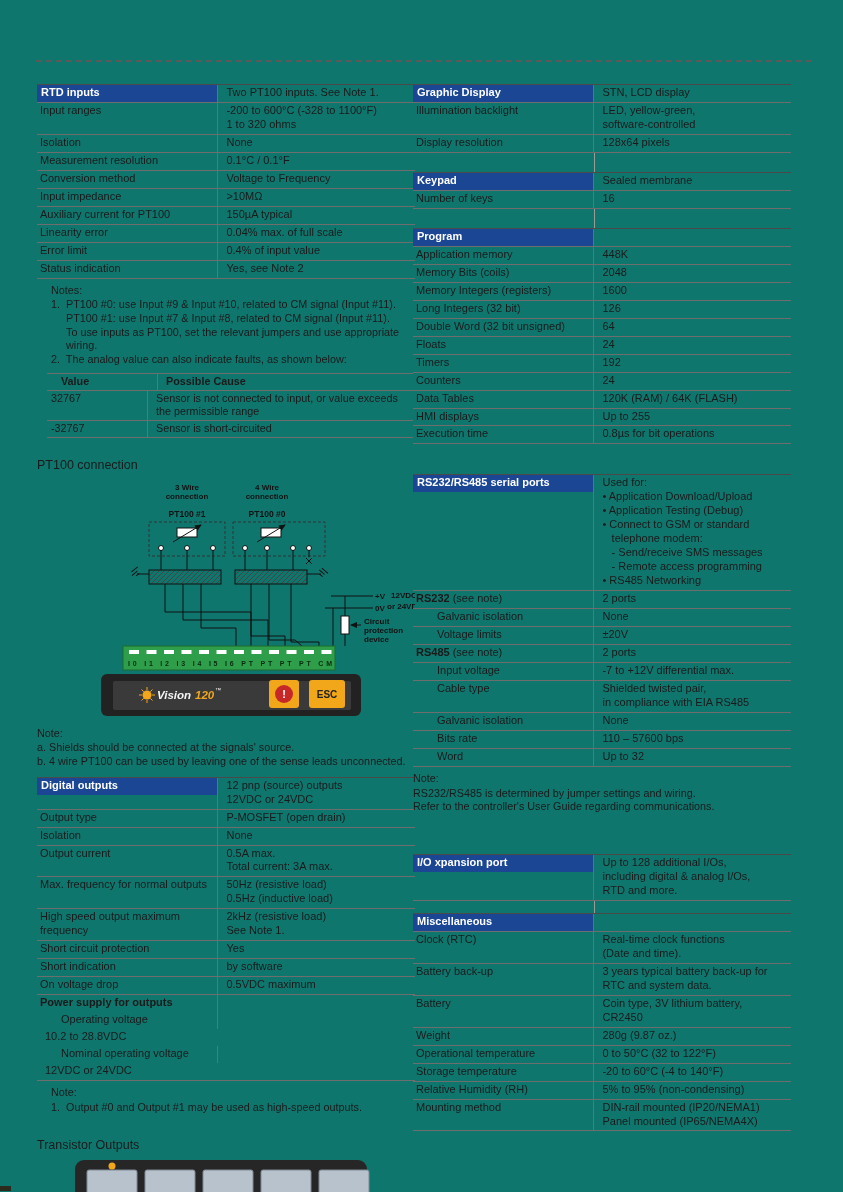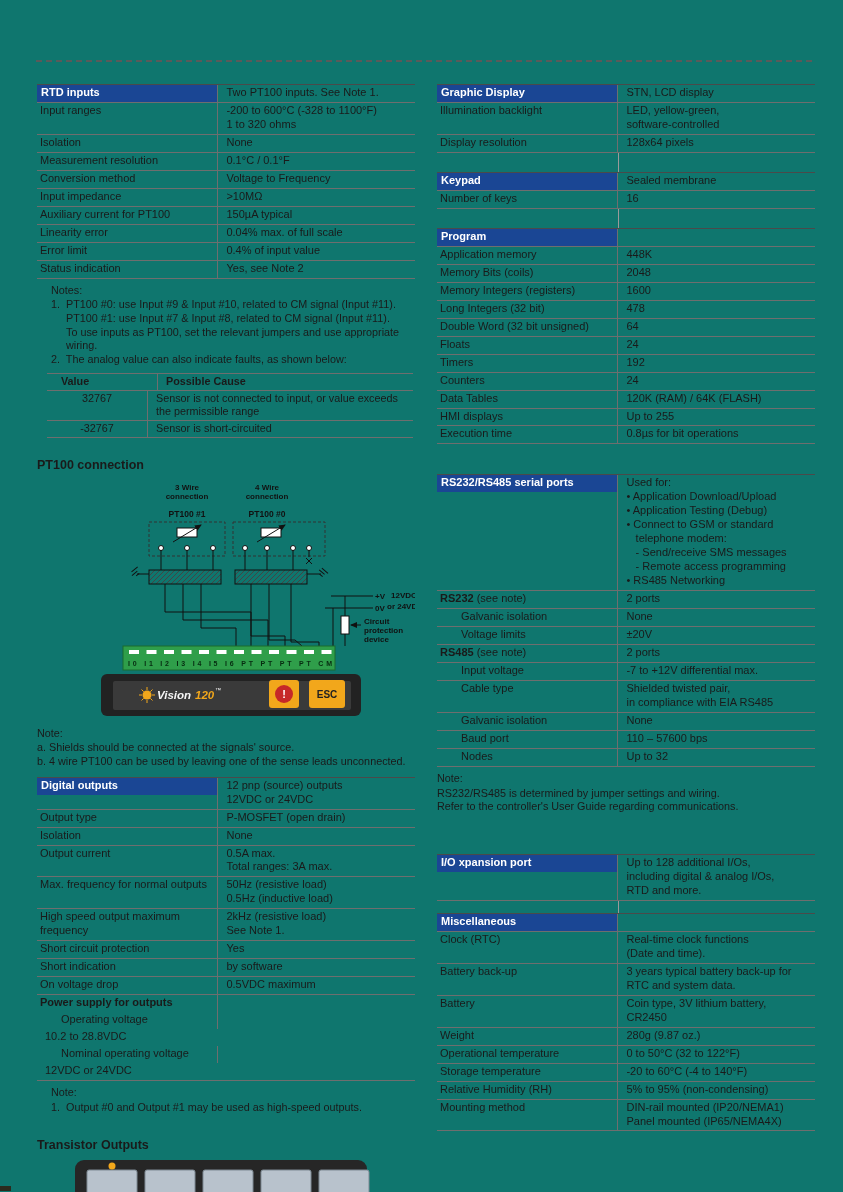--- a/index.html
+++ b/index.html
@@ -1,21 +1,21 @@
 <!DOCTYPE html>
 <html><head>
 <meta charset="utf-8">
 <style>
   html,body{margin:0;padding:0;background:#888;}
   .page{position:relative;width:843px;height:1192px;background:#0f766e;overflow:hidden;
         font-family:"Liberation Sans", sans-serif;color:#1a1a1a;}
   .dashed-rule{position:absolute;top:60px;left:36px;width:776px;border-top:2px dashed #5a5a5a;}
   .col{position:absolute;top:84px;width:378px;font-size:11px;line-height:1.27;}
   .col-left{left:37px;}
-  .col-right{left:437px;}
+  .col-right{left:413px;}
 
   
   .spec-table{width:100%;border-bottom:1px solid #6e6e6e;margin:0;}
   .t-row{display:flex;border-top:1px solid #6e6e6e;align-items:stretch;}
   .t-row.noline{border-top:none;flex-direction:column;}
   .t-label{width:48%;box-sizing:border-box;border-right:1px solid #6e6e6e;padding:1px 4px 2px 3px;}
   .t-label.indent{padding-left:24px;}
   .t-label.bold{font-weight:bold;}
   .t-value{flex:1;padding:1px 4px 2px 8px;white-space:pre-line;}
   .t-head{border-top:1px solid #4a4a4a;}
@@ -25,26 +25,26 @@
   .t-gap::before{content:'';position:absolute;left:48%;top:0;bottom:0;border-left:1px solid #9a9a9a;}
 
   
   .note-block{margin:5px 0 6px 14px;font-size:10.8px;}
   .note-title{margin-bottom:1px;}
   .note-line{white-space:pre-wrap;}
 
   
   .fault-table{margin:2px 0 4px 10px;width:calc(100% - 12px);border-bottom:1px solid #6e6e6e;font-size:10.8px;}
   .f-row{display:flex;border-top:1px solid #6e6e6e;}
-  .f-c1{width:92px;text-align:center;padding:1px 4px;}
+  .f-c1{width:92px;padding:1px 4px;}
   .f-c2{flex:1;border-left:1px solid #6e6e6e;padding:1px 8px;}
   .f-head .f-c1,.f-head .f-c2{font-weight:bold;text-align:left;}
   .f-head .f-c1{padding-left:14px;}
 
-  .diagram-heading{font-size:12.5px;font-weight:bold;margin:14px 0 4px 0;}
+  .diagram-heading{font-size:12.5px;font-weight:normal;margin:14px 0 4px 0;}
   .diagram-wrap{width:100%;}
   svg text{font-family:"Liberation Sans", sans-serif;}
   .artifact{position:absolute;left:0px;bottom:1px;width:11px;height:5px;background:#2b2b1e;}
 </style>
 </head>
 <body>
 
 <div class="page">
   <div class="dashed-rule"></div>
   <div class="artifact"></div>
@@ -283,21 +283,21 @@
           <div class="t-label">Output type</div>
           <div class="t-value">P-MOSFET (open drain)</div>
         </div>
         <div class="t-row">
           <div class="t-label">Isolation</div>
           <div class="t-value">None</div>
         </div>
         <div class="t-row">
           <div class="t-label">Output current</div>
           <div class="t-value">0.5A max.
-Total ranges: 3A max.</div>
+Total current: 3A max.</div>
         </div>
         <div class="t-row">
           <div class="t-label">Max. frequency for normal outputs</div>
           <div class="t-value">50Hz (resistive load)
 0.5Hz (inductive load)</div>
         </div>
         <div class="t-row">
           <div class="t-label">High speed output maximum frequency</div>
           <div class="t-value">2kHz (resistive load)
 See Note 1.</div>
@@ -517,21 +517,21 @@
         <div class="t-row">
           <div class="t-label">Memory Bits (coils)</div>
           <div class="t-value">2048</div>
         </div>
         <div class="t-row">
           <div class="t-label">Memory Integers (registers)</div>
           <div class="t-value">1600</div>
         </div>
         <div class="t-row">
           <div class="t-label">Long Integers (32 bit)</div>
-          <div class="t-value">478</div>
+          <div class="t-value">126</div>
         </div>
         <div class="t-row">
           <div class="t-label">Double Word (32 bit unsigned)</div>
           <div class="t-value">64</div>
         </div>
         <div class="t-row">
           <div class="t-label">Floats</div>
           <div class="t-value">24</div>
         </div>
         <div class="t-row">
@@ -593,25 +593,25 @@
         <div class="t-row">
           <div class="t-label indent">Cable type</div>
           <div class="t-value">Shielded twisted pair,
 in compliance with EIA RS485</div>
         </div>
         <div class="t-row">
           <div class="t-label indent">Galvanic isolation</div>
           <div class="t-value">None</div>
         </div>
         <div class="t-row">
-          <div class="t-label indent">Baud port</div>
+          <div class="t-label indent">Bits rate</div>
           <div class="t-value">110 – 57600 bps</div>
         </div>
         <div class="t-row">
-          <div class="t-label indent">Nodes</div>
+          <div class="t-label indent">Word</div>
           <div class="t-value">Up to 32</div>
         </div>
       </div>
 
     <div class="note-block" style="margin-left:0;">
       <div class="note-title">Note:</div>
       <div>
           <div class="note-line">RS232/RS485 is determined by jumper settings and wiring.</div>
           <div class="note-line">Refer to the controller's User Guide regarding communications.</div>
         </div>

